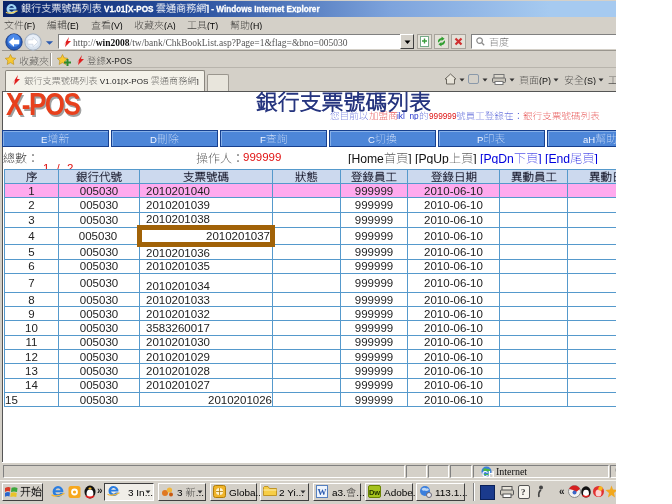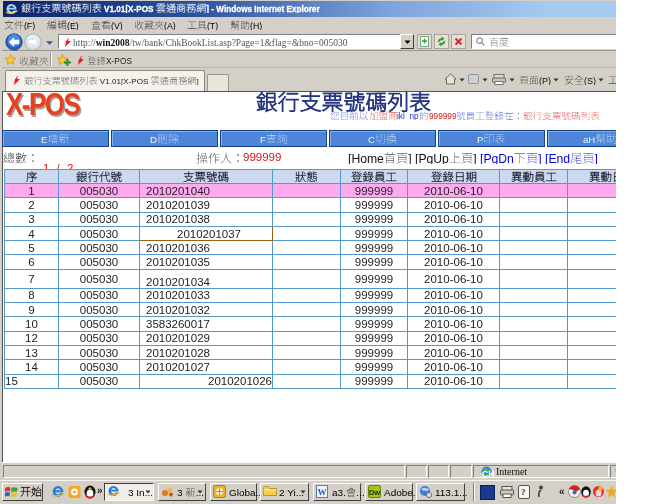--- a/index.html
+++ b/index.html
@@ -579,21 +579,21 @@
           <td style="border:1px solid #5599cc;text-align:left;padding:0 0 0 6px;font:11.5px 'Liberation Sans';color:#222">2010201038</td>
           <td style="border:1px solid #5599cc;text-align:center;padding:0;font:11.5px 'Liberation Sans';color:#222"></td>
           <td style="border:1px solid #5599cc;text-align:center;padding:0;font:11.5px 'Liberation Sans';color:#222">999999</td>
           <td style="border:1px solid #5599cc;text-align:center;padding:0;font:11.5px 'Liberation Sans';color:#222">2010-06-10</td>
           <td style="border:1px solid #5599cc;text-align:center;padding:0;font:11.5px 'Liberation Sans';color:#222"></td>
           <td style="border:1px solid #5599cc;text-align:center;padding:0;font:11.5px 'Liberation Sans';color:#222"></td>
         </tr>
         <tr style="height:14.3px;background:#ffffff">
           <td style="border:1px solid #5599cc;text-align:center;padding:0;font:11.5px 'Liberation Sans';color:#222">4</td>
           <td style="border:1px solid #5599cc;text-align:center;padding:0;font:11.5px 'Liberation Sans';color:#222">005030</td>
-          <td style="border:1px solid #a16207;text-align:center;padding:0 0 0 6px;font:11.5px 'Liberation Sans';color:#222">2010201037</td>
+          <td style="border:5px solid #a16207;text-align:right;padding:0 0 0 6px;font:11.5px 'Liberation Sans';color:#222">2010201037</td>
           <td style="border:1px solid #5599cc;text-align:center;padding:0;font:11.5px 'Liberation Sans';color:#222"></td>
           <td style="border:1px solid #5599cc;text-align:center;padding:0;font:11.5px 'Liberation Sans';color:#222">999999</td>
           <td style="border:1px solid #5599cc;text-align:center;padding:0;font:11.5px 'Liberation Sans';color:#222">2010-06-10</td>
           <td style="border:1px solid #5599cc;text-align:center;padding:0;font:11.5px 'Liberation Sans';color:#222"></td>
           <td style="border:1px solid #5599cc;text-align:center;padding:0;font:11.5px 'Liberation Sans';color:#222"></td>
         </tr>
         <tr style="height:14.3px;background:#ffffff">
           <td style="border:1px solid #5599cc;text-align:center;padding:0;font:11.5px 'Liberation Sans';color:#222">5</td>
           <td style="border:1px solid #5599cc;text-align:center;padding:0;font:11.5px 'Liberation Sans';color:#222">005030</td>
           <td style="border:1px solid #5599cc;text-align:left;padding:0 0 0 6px;font:11.5px 'Liberation Sans';color:#222">2010201036</td>
@@ -640,20 +640,30 @@
           <td style="border:1px solid #5599cc;text-align:center;padding:0;font:11.5px 'Liberation Sans';color:#222"></td>
           <td style="border:1px solid #5599cc;text-align:center;padding:0;font:11.5px 'Liberation Sans';color:#222">999999</td>
           <td style="border:1px solid #5599cc;text-align:center;padding:0;font:11.5px 'Liberation Sans';color:#222">2010-06-10</td>
           <td style="border:1px solid #5599cc;text-align:center;padding:0;font:11.5px 'Liberation Sans';color:#222"></td>
           <td style="border:1px solid #5599cc;text-align:center;padding:0;font:11.5px 'Liberation Sans';color:#222"></td>
         </tr>
         <tr style="height:14.3px;background:#ffffff">
           <td style="border:1px solid #5599cc;text-align:center;padding:0;font:11.5px 'Liberation Sans';color:#222">10</td>
           <td style="border:1px solid #5599cc;text-align:center;padding:0;font:11.5px 'Liberation Sans';color:#222">005030</td>
           <td style="border:1px solid #5599cc;text-align:left;padding:0 0 0 6px;font:11.5px 'Liberation Sans';color:#222">3583260017</td>
+          <td style="border:1px solid #5599cc;text-align:center;padding:0;font:11.5px 'Liberation Sans';color:#222"></td>
+          <td style="border:1px solid #5599cc;text-align:center;padding:0;font:11.5px 'Liberation Sans';color:#222">999999</td>
+          <td style="border:1px solid #5599cc;text-align:center;padding:0;font:11.5px 'Liberation Sans';color:#222">2010-06-10</td>
+          <td style="border:1px solid #5599cc;text-align:center;padding:0;font:11.5px 'Liberation Sans';color:#222"></td>
+          <td style="border:1px solid #5599cc;text-align:center;padding:0;font:11.5px 'Liberation Sans';color:#222"></td>
+        </tr>
+        <tr style="height:14.3px;background:#ffffff">
+          <td style="border:1px solid #5599cc;text-align:center;padding:0;font:11.5px 'Liberation Sans';color:#222">11</td>
+          <td style="border:1px solid #5599cc;text-align:center;padding:0;font:11.5px 'Liberation Sans';color:#222">005030</td>
+          <td style="border:1px solid #5599cc;text-align:left;padding:0 0 0 6px;font:11.5px 'Liberation Sans';color:#222">2010201030</td>
           <td style="border:1px solid #5599cc;text-align:center;padding:0;font:11.5px 'Liberation Sans';color:#222"></td>
           <td style="border:1px solid #5599cc;text-align:center;padding:0;font:11.5px 'Liberation Sans';color:#222">999999</td>
           <td style="border:1px solid #5599cc;text-align:center;padding:0;font:11.5px 'Liberation Sans';color:#222">2010-06-10</td>
           <td style="border:1px solid #5599cc;text-align:center;padding:0;font:11.5px 'Liberation Sans';color:#222"></td>
           <td style="border:1px solid #5599cc;text-align:center;padding:0;font:11.5px 'Liberation Sans';color:#222"></td>
         </tr>
         <tr style="height:14.3px;background:#ffffff">
           <td style="border:1px solid #5599cc;text-align:center;padding:0;font:11.5px 'Liberation Sans';color:#222">12</td>
           <td style="border:1px solid #5599cc;text-align:center;padding:0;font:11.5px 'Liberation Sans';color:#222">005030</td>
           <td style="border:1px solid #5599cc;text-align:left;padding:0 0 0 6px;font:11.5px 'Liberation Sans';color:#222">2010201029</td>

